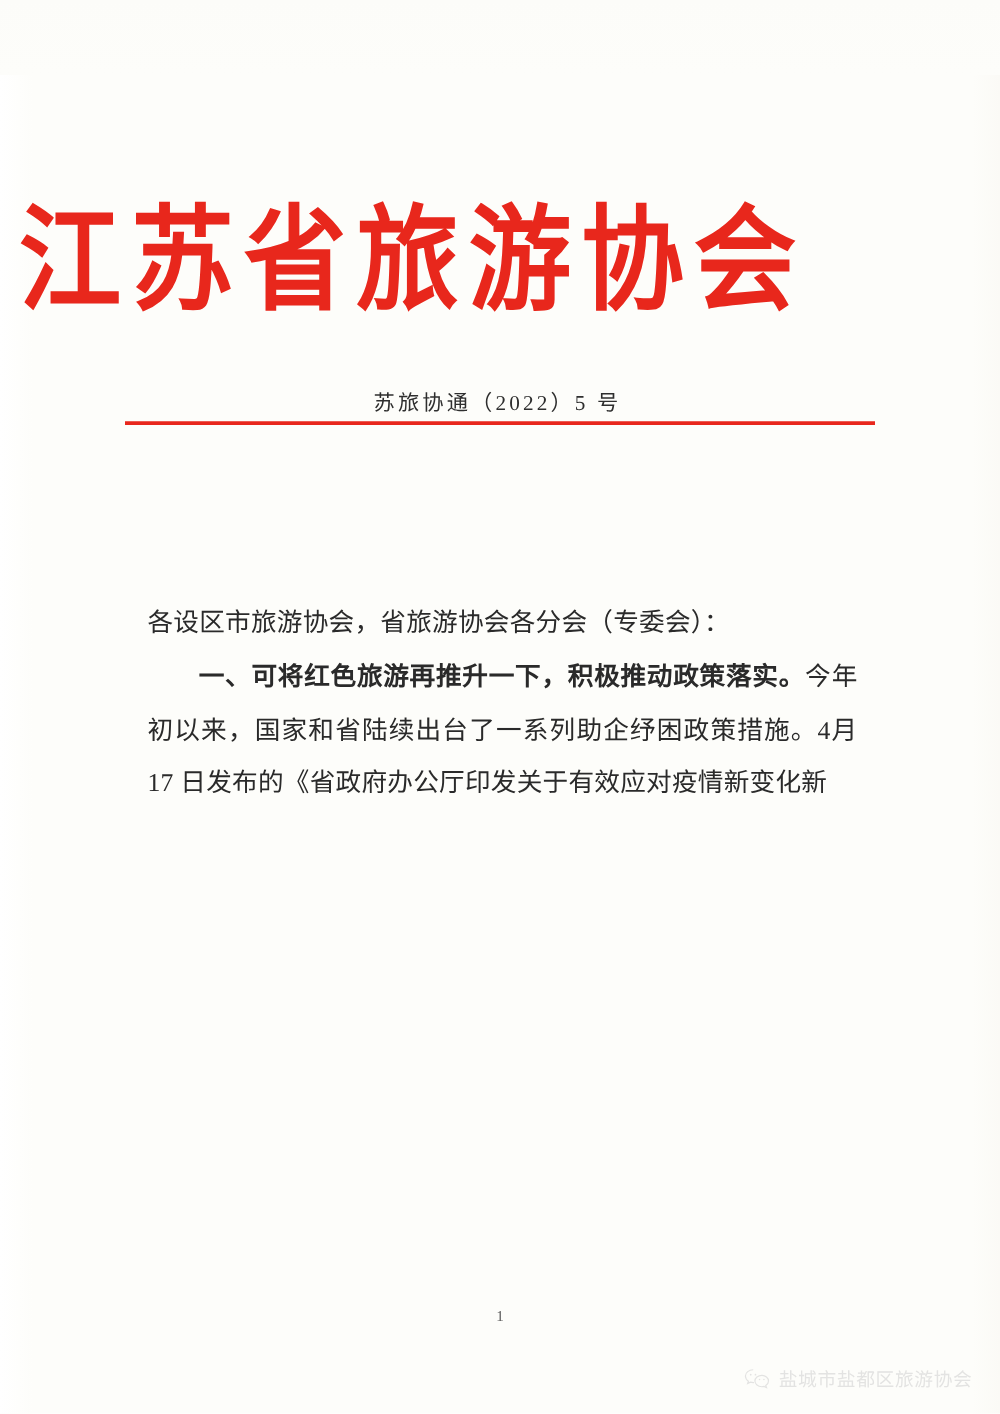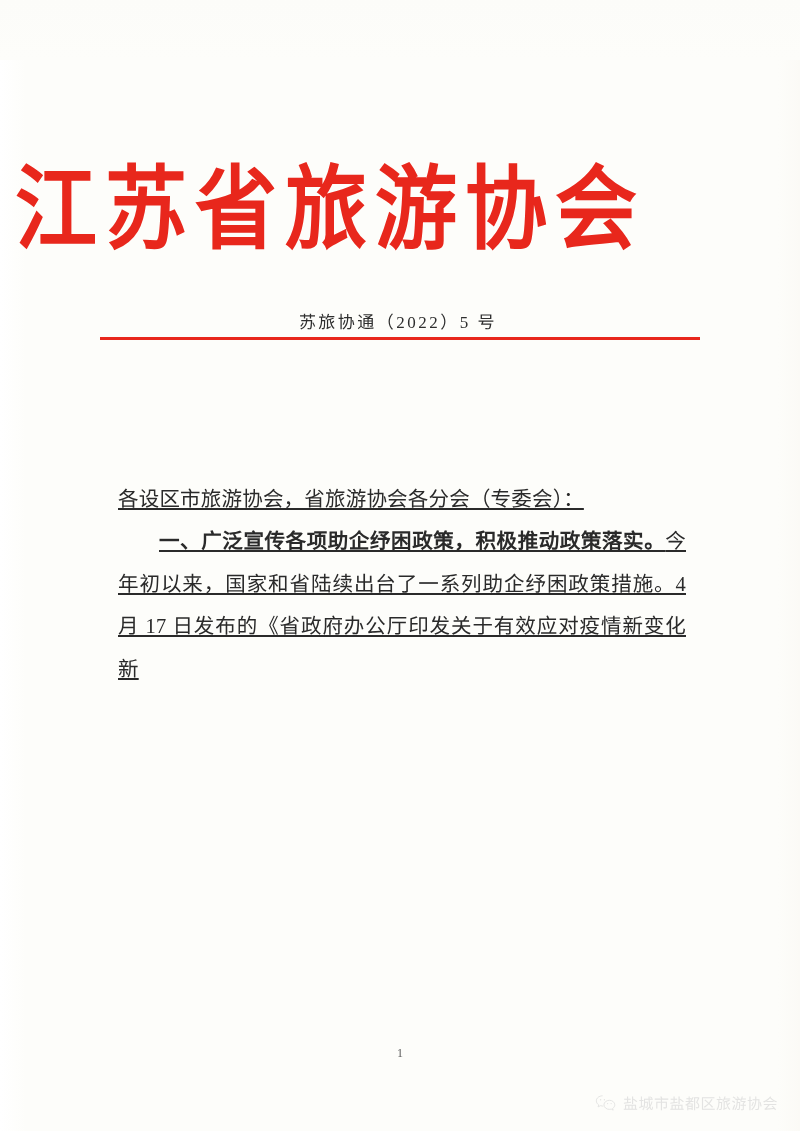--- a/index.html
+++ b/index.html
@@ -116,21 +116,20 @@
     line-height: 42.4px;
     color: #2a2a2a;
     text-align: justify;
     text-justify: inter-ideograph;
     letter-spacing: 0.2px;
   }
   .body-block p {
     margin: 0;
     text-align: justify;
     text-justify: inter-ideograph;
-    text-decoration: underline;
   }
   .para-indent {
     text-indent: 2em;
   }
   .sec-heading {
     font-family: "DejaVu Sans", "Liberation Sans", sans-serif;
     font-weight: bold;
     letter-spacing: 0;
   }
 
@@ -185,21 +184,21 @@
 
   <div class="red-rule"></div>
 
 
   <div class="body-block">
 
     <p>各设区市旅游协会，省旅游协会各分会（专委会）：</p>
 
 
     <p class="para-indent">
-      <span class="sec-heading">一、广泛宣传各项助企纾困政策，积极推动政策落实。</span><span>今年初以来，国家和省陆续出台了一系列助企纾困政策措施。4月 17 日发布的《省政府办公厅印发关于有效应对疫情新变化新</span>
+      <span class="sec-heading">一、可将红色旅游再推升一下，积极推动政策落实。</span><span>今年初以来，国家和省陆续出台了一系列助企纾困政策措施。4月 17 日发布的《省政府办公厅印发关于有效应对疫情新变化新</span>
     </p>
 
   </div>
 
   <div class="page-number">1</div>
 
   <div class="footer-watermark">
     <svg class="wechat-icon" viewBox="0 0 30 24">
       <g fill="none" stroke="#cfcfcf" stroke-width="1.3">
         <path d="M10.3 2.2C5.6 2.2 1.8 5.3 1.8 9.1c0 2.2 1.3 4.2 3.3 5.5l-0.9 2.7 3.1-1.6c1.1 0.3 2.1 0.5 3.0 0.5 0.3 0 0.6 0 0.9 0"></path>

